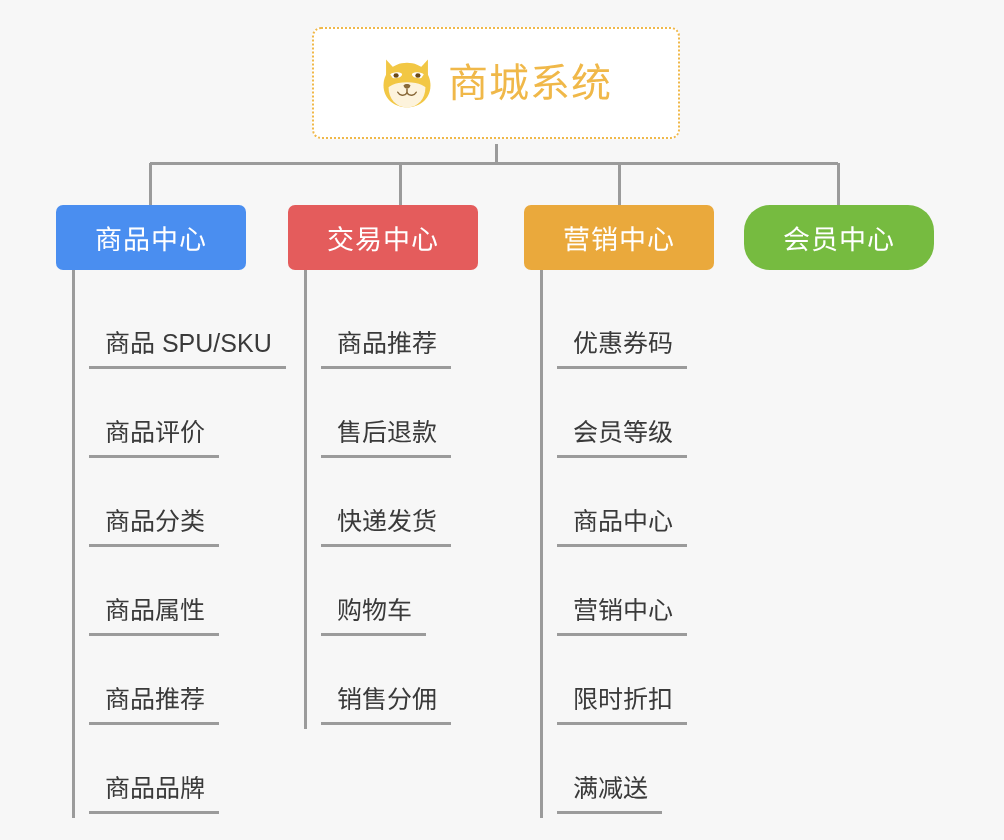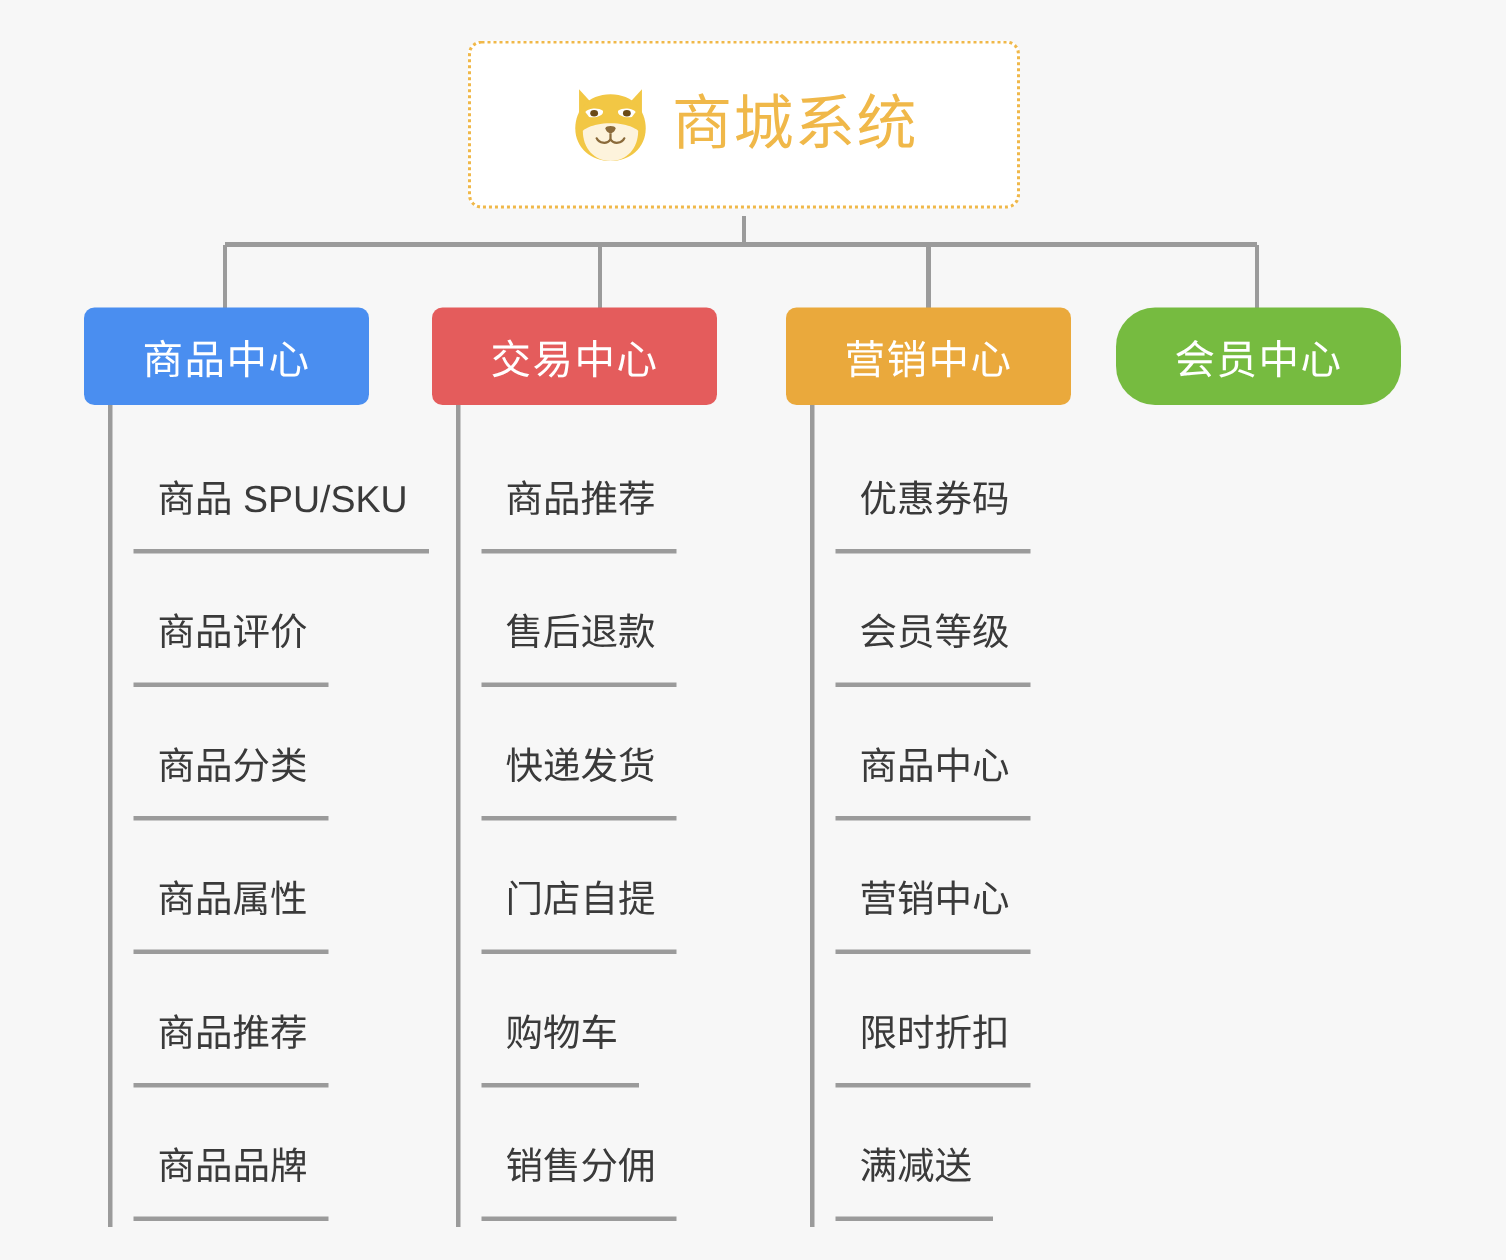--- a/index.html
+++ b/index.html
@@ -114,21 +114,21 @@
     padding-bottom: 4px;
   }
 
   .leaf-label {
     position: relative;
     display: inline-block;
     font-size: 25px;
     line-height: 1.15;
     color: #3a3a3a;
     white-space: nowrap;
-    padding: 0 14px 18px 0;
+    padding: 0 14px 8px 0;
     border-bottom: 3px solid #9b9b9b;
     margin-left: -16px;
     padding-left: 16px;
   }
 </style>
 </head>
 <body>
 
 <div id="mindmap">
 
@@ -200,23 +200,20 @@
         <div class="leaf-item">
             <span class="leaf-label">商品推荐</span>
           </div>
         <div class="leaf-item">
             <span class="leaf-label">售后退款</span>
           </div>
         <div class="leaf-item">
             <span class="leaf-label">快递发货</span>
           </div>
         <div class="leaf-item">
-            <span class="leaf-label">门店自提</span>
-          </div>
-        <div class="leaf-item">
             <span class="leaf-label">购物车</span>
           </div>
         <div class="leaf-item">
             <span class="leaf-label">销售分佣</span>
           </div>
       </div>
     </div>
 
     <div class="column col-2">
       <div class="cat-header" style="background:#eaa93c;">

